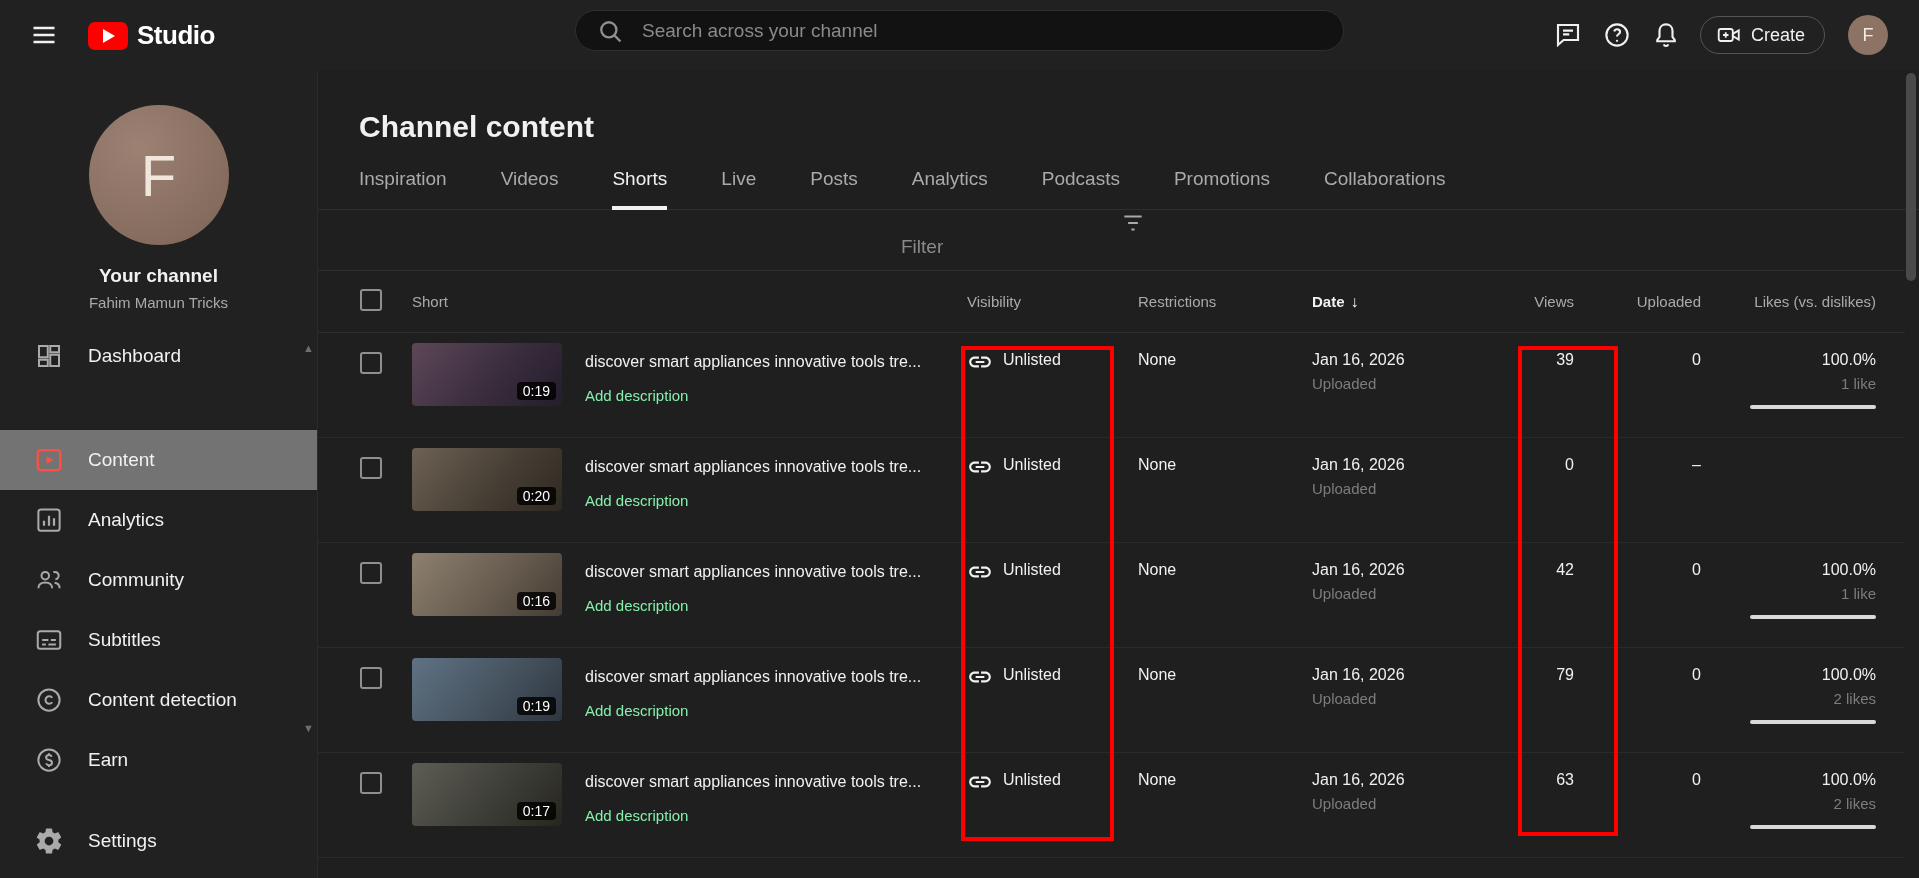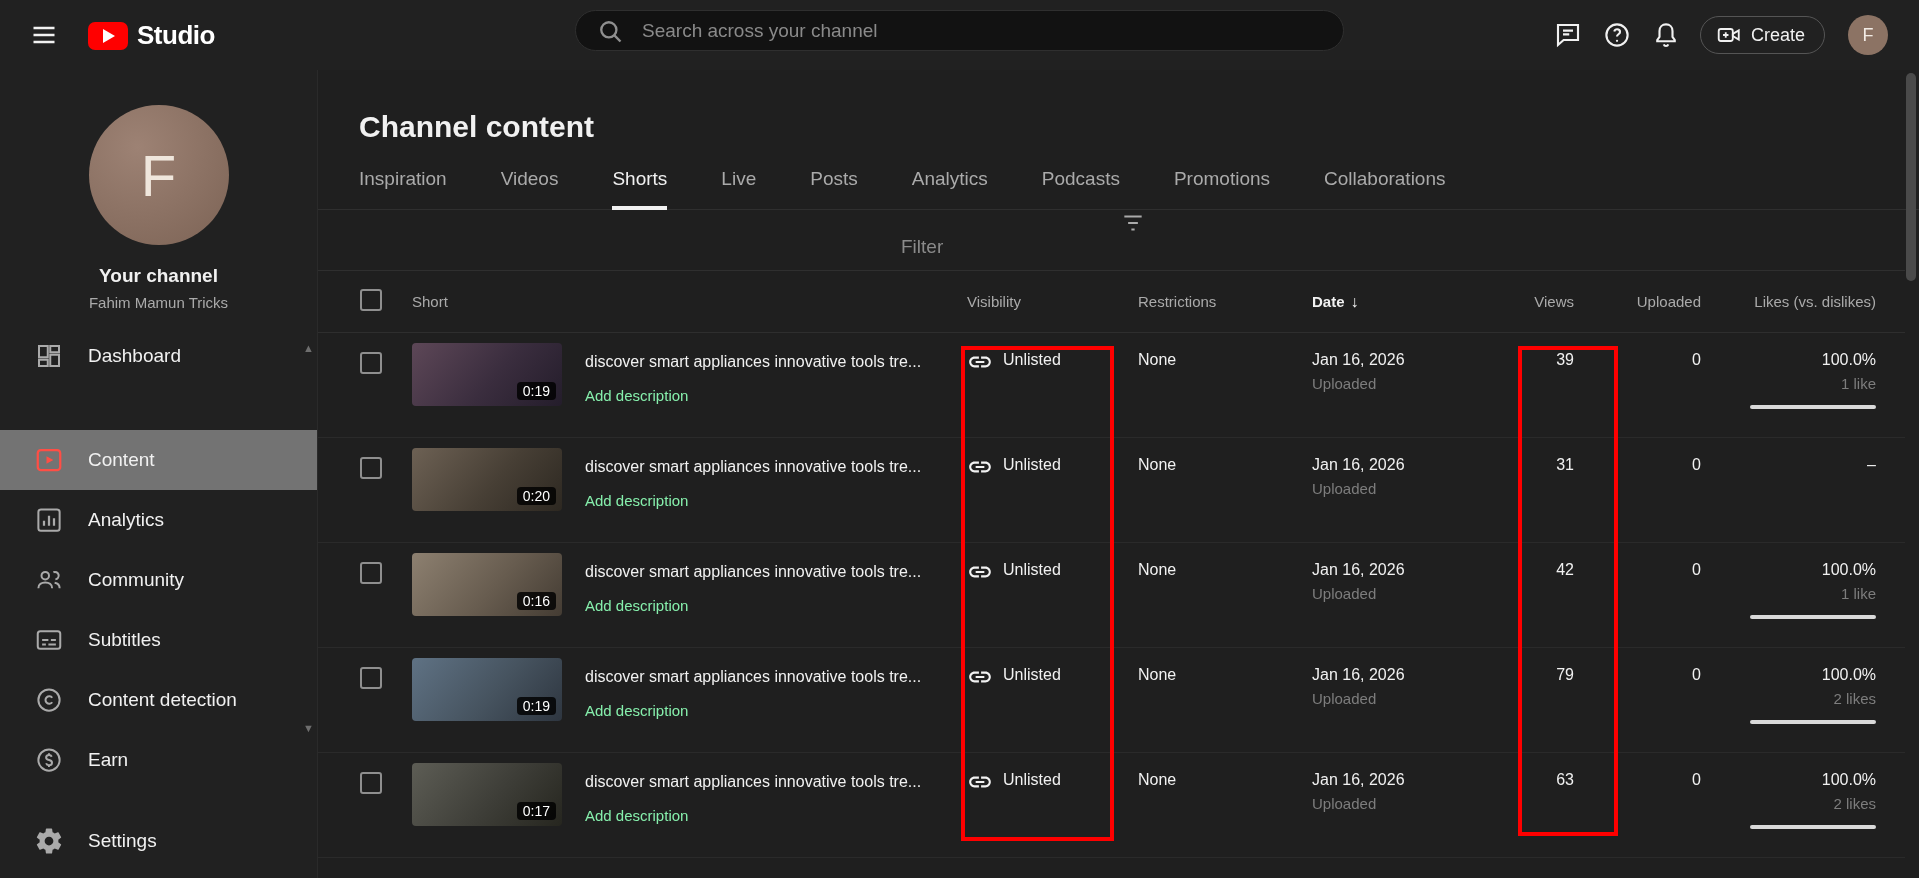--- a/index.html
+++ b/index.html
@@ -312,21 +312,20 @@
         <svg width="26" height="26" viewBox="0 0 24 24">
             <path fill="#f1f1f1" d="M3.9 12c0-1.71 1.39-3.1 3.1-3.1h4V7H7c-2.76 0-5 2.24-5 5s2.24 5 5 5h4v-1.9H7c-1.71 0-3.1-1.39-3.1-3.1zM8 13h8v-2H8v2zm9-6h-4v1.9h4c1.71 0 3.1 1.39 3.1 3.1s-1.39 3.1-3.1 3.1h-4V17h4c2.76 0 5-2.24 5-5s-2.24-5-5-5z"></path>
           </svg>
         <span>Unlisted</span>
       </div>
       <div class="cell">None</div>
       <div class="cell c-date">
           <div class="d1">Jan 16, 2026</div>
           <div class="d2">Uploaded</div>
         </div>
-      <div class="cell c-views t-right">31</div>
       <div class="cell c-comments t-right">0</div>
       <div class="cell c-likes t-right nobar">
         <div class="l1">–</div>
 
       </div>
     </div>
 
     <div class="tgrid trow">
       <div class="cell c-check"><span class="checkbox"></span></div>
       <div class="cell c-thumb">

